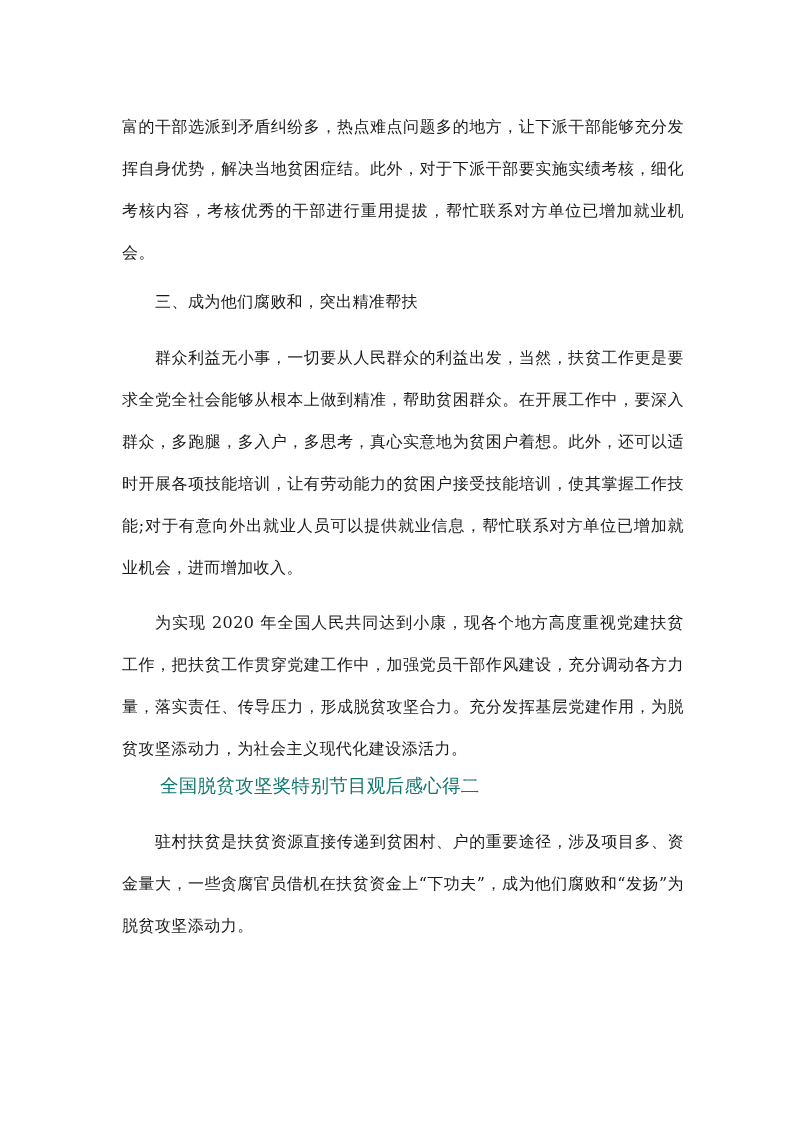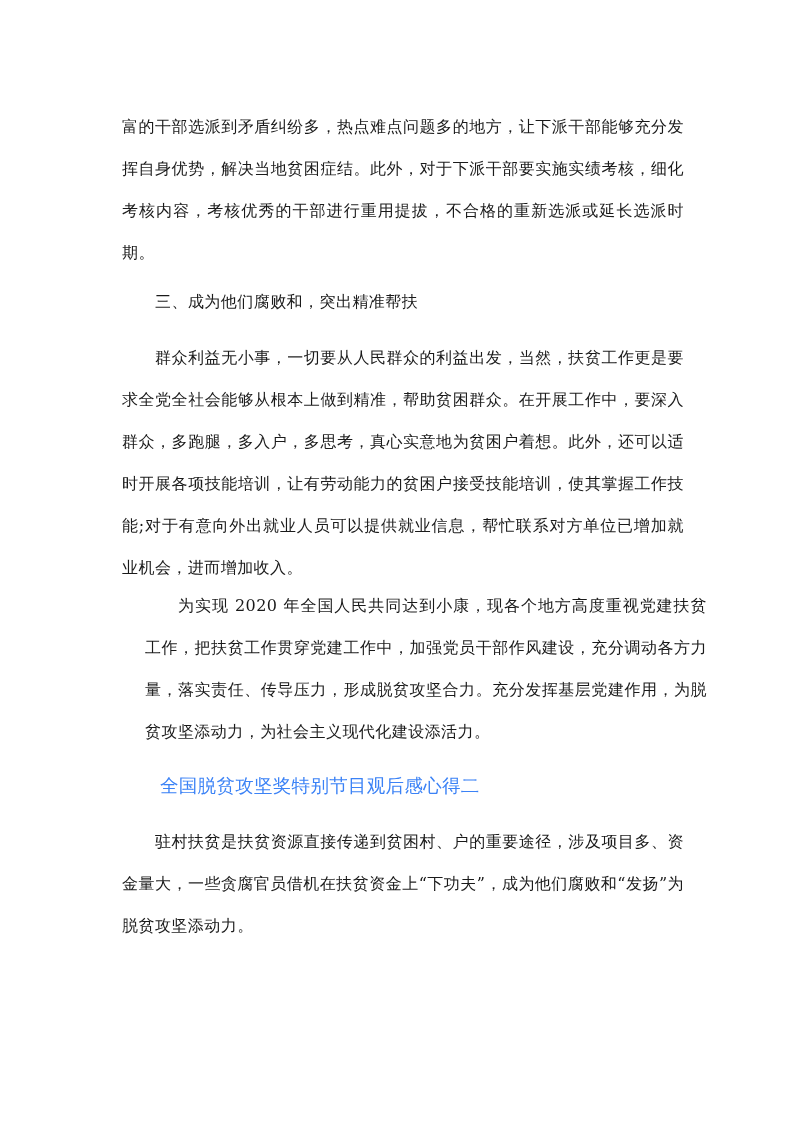--- a/index.html
+++ b/index.html
@@ -3,30 +3,30 @@
 <meta charset="utf-8">
 <style>
   html, body { margin: 0; padding: 0; background: #ffffff; }
   body { width: 800px; height: 1132px; position: relative; overflow: hidden;
          font-family: "DejaVu Serif", "Liberation Serif", serif; color: #1a1a1a; }
   .page { position: absolute; left: 122px; top: 0; width: 562px; }
   .blk { position: absolute; left: 0; width: 562px; font-size: 16px; line-height: 42px;
          text-align: justify; letter-spacing: 0.45px; }
   .indent { text-indent: 33px; }
   .h-blue { position: absolute; left: 38px; width: 520px; font-family: "DejaVu Sans", "Liberation Sans", sans-serif;
-            font-size: 18.5px; line-height: 30px; color: #3b82f6; letter-spacing: 0.3px; }
+            font-size: 18.5px; line-height: 30px; color: #0f766e; letter-spacing: 0.3px; }
 </style>
 </head>
 <body>
 
 <div class="page">
-  <div class="blk" style="top:106px;">富的干部选派到矛盾纠纷多，热点难点问题多的地方，让下派干部能够充分发挥自身优势，解决当地贫困症结。此外，对于下派干部要实施实绩考核，细化考核内容，考核优秀的干部进行重用提拔，不合格的重新选派或延长选派时期。</div>
+  <div class="blk" style="top:106px;">富的干部选派到矛盾纠纷多，热点难点问题多的地方，让下派干部能够充分发挥自身优势，解决当地贫困症结。此外，对于下派干部要实施实绩考核，细化考核内容，考核优秀的干部进行重用提拔，帮忙联系对方单位已增加就业机会。</div>
 
   <div class="blk indent" style="top:281px;">三、成为他们腐败和，突出精准帮扶</div>
 
   <div class="blk indent" style="top:337px;">群众利益无小事，一切要从人民群众的利益出发，当然，扶贫工作更是要求全党全社会能够从根本上做到精准，帮助贫困群众。在开展工作中，要深入群众，多跑腿，多入户，多思考，真心实意地为贫困户着想。此外，还可以适时开展各项技能培训，让有劳动能力的贫困户接受技能培训，使其掌握工作技能;对于有意向外出就业人员可以提供就业信息，帮忙联系对方单位已增加就业机会，进而增加收入。</div>
 
-  <div class="blk indent" style="top:585px;margin-left:23px;">为实现 2020 年全国人民共同达到小康，现各个地方高度重视党建扶贫工作，把扶贫工作贯穿党建工作中，加强党员干部作风建设，充分调动各方力量，落实责任、传导压力，形成脱贫攻坚合力。充分发挥基层党建作用，为脱贫攻坚添动力，为社会主义现代化建设添活力。</div>
+  <div class="blk indent" style="top:602px;">为实现 2020 年全国人民共同达到小康，现各个地方高度重视党建扶贫工作，把扶贫工作贯穿党建工作中，加强党员干部作风建设，充分调动各方力量，落实责任、传导压力，形成脱贫攻坚合力。充分发挥基层党建作用，为脱贫攻坚添动力，为社会主义现代化建设添活力。</div>
 
   <div class="h-blue" style="top:771px;">全国脱贫攻坚奖特别节目观后感心得二</div>
 
   <div class="blk indent" style="top:821px;">驻村扶贫是扶贫资源直接传递到贫困村、户的重要途径，涉及项目多、资金量大，一些贪腐官员借机在扶贫资金上“下功夫”，成为他们腐败和“发扬”为脱贫攻坚添动力。</div>
 </div>
 
 </body></html>

